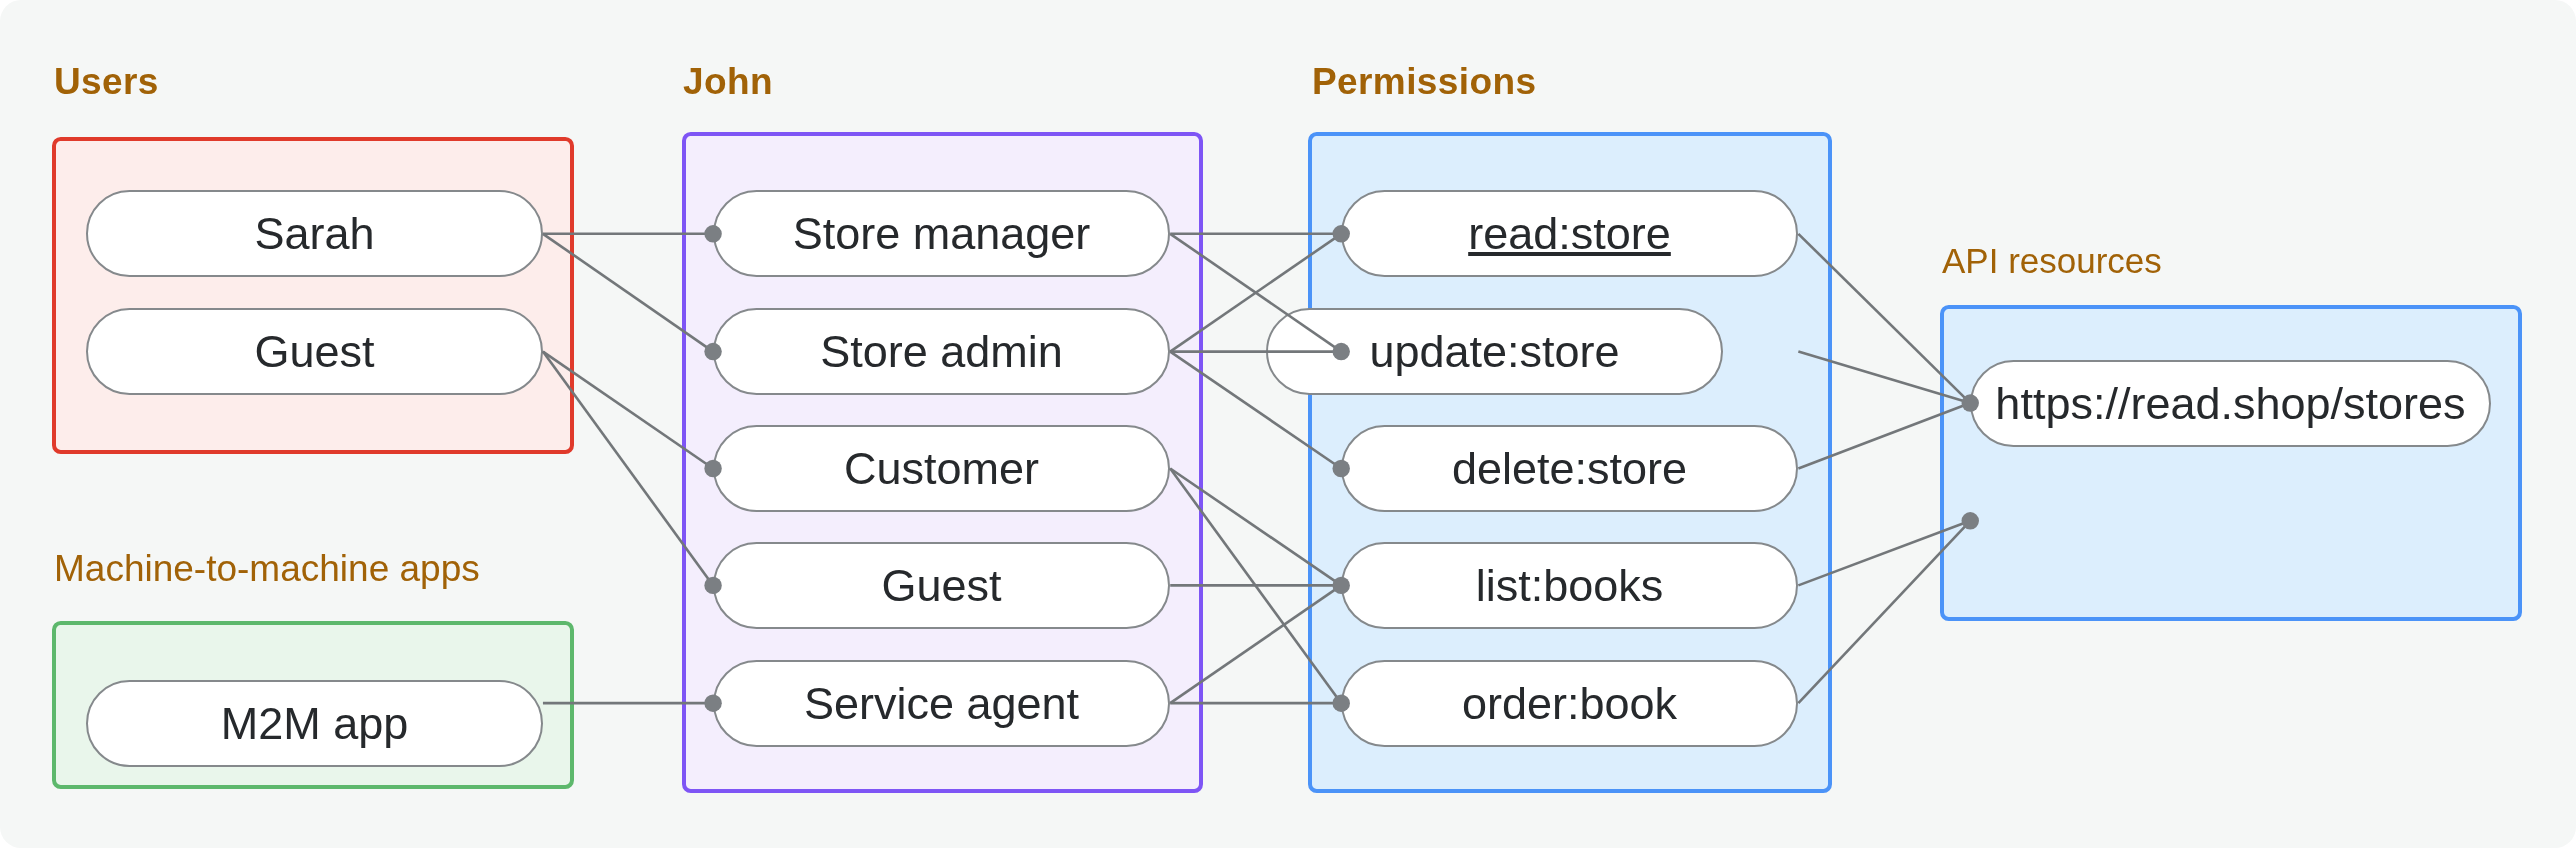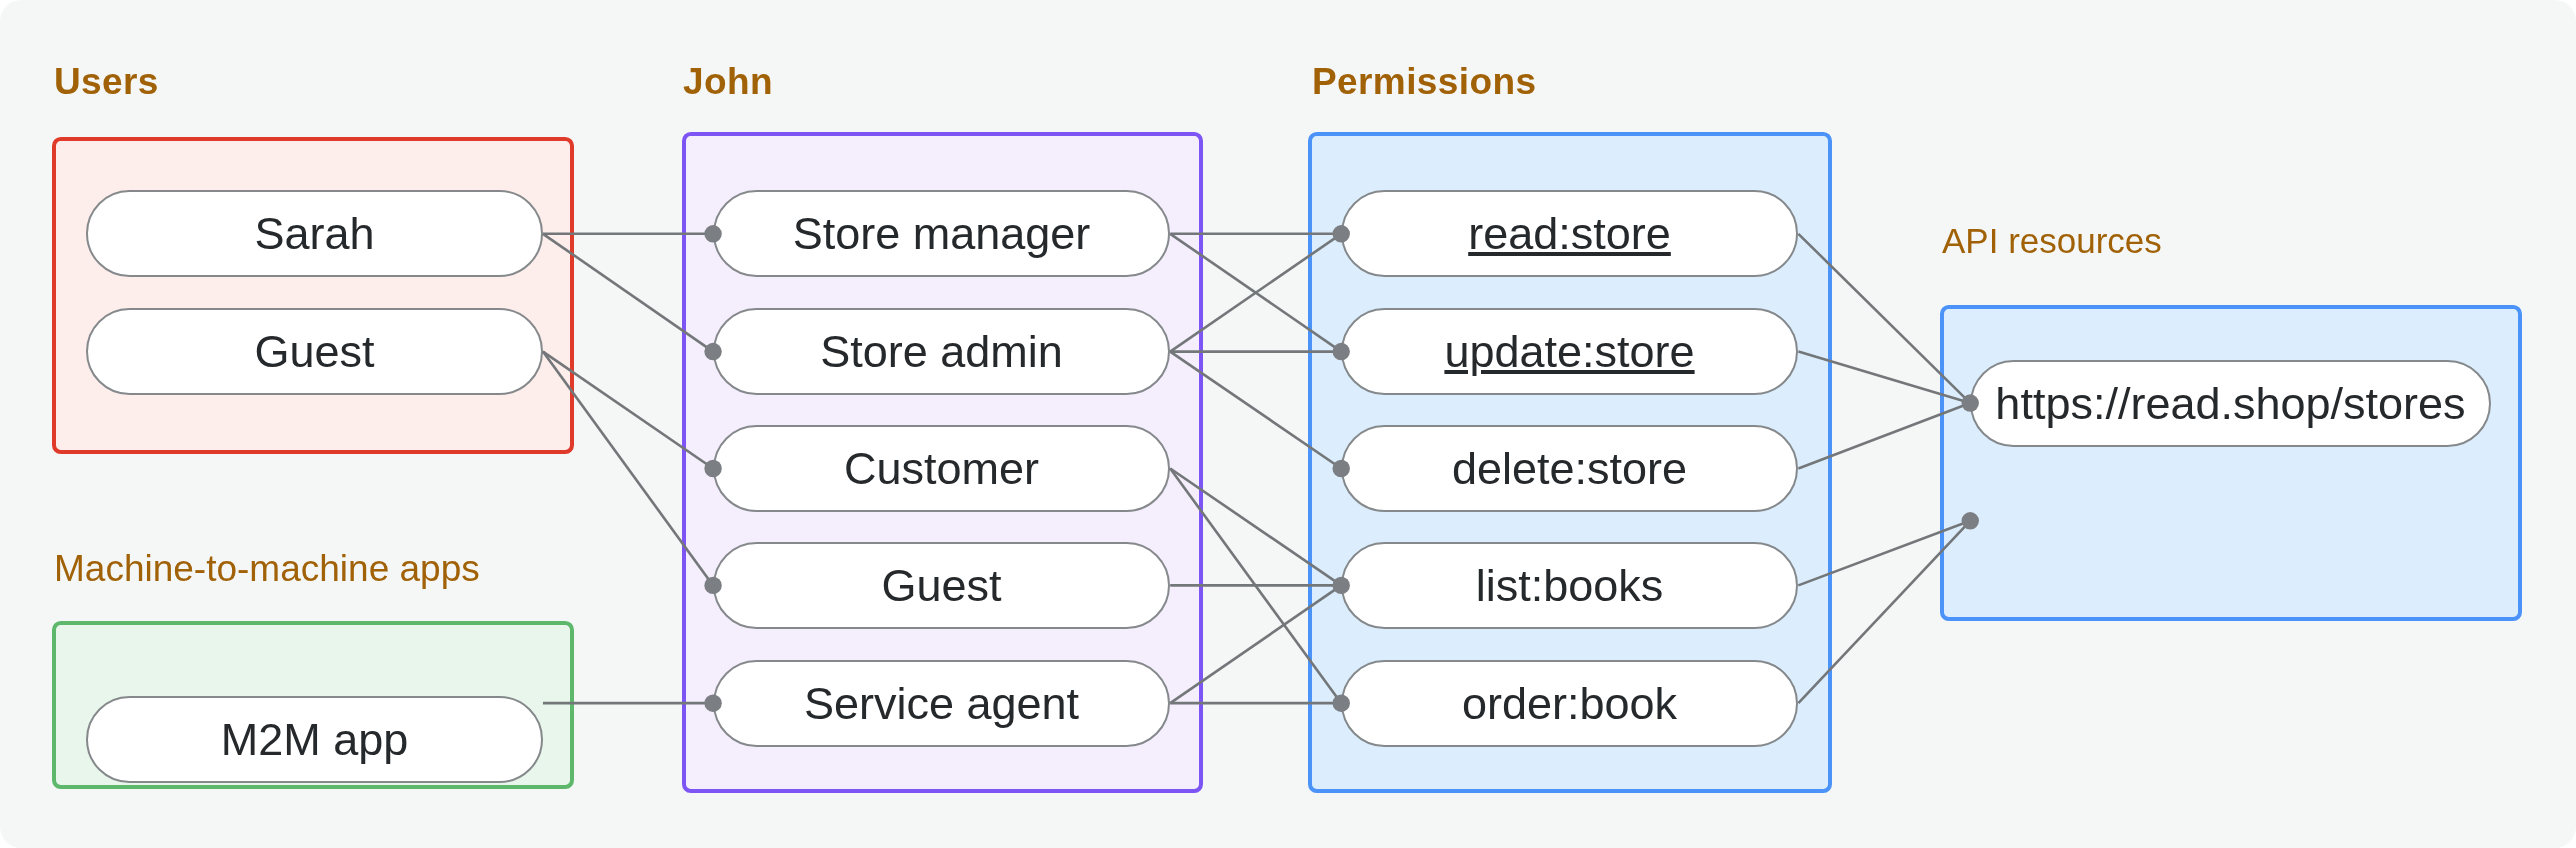--- a/index.html
+++ b/index.html
@@ -65,35 +65,35 @@
   <div class="group-box" style="left:52px; top:137px; width:522px; height:317px; border-color:#e03a2b; background:#fdedeb;"></div>
   <div class="group-box" style="left:52px; top:621px; width:522px; height:168px; border-color:#5db86c; background:#e9f6eb;"></div>
   <div class="group-box" style="left:682px; top:132px; width:521px; height:661px; border-color:#7e55f5; background:#f4eefd;"></div>
   <div class="group-box" style="left:1308px; top:132px; width:524px; height:661px; border-color:#4b93f8; background:#dceefd;"></div>
   <div class="group-box" style="left:1940px; top:305px; width:582px; height:316px; border-color:#4b93f8; background:#dceefd;"></div>
 
   <div class="group-label" style="left:54px; top:61px;">Users</div>
   <div class="group-label medium" style="left:54px; top:548px;">Machine-to-machine apps</div>
   <div class="group-label" style="left:683px; top:61px;">John</div>
   <div class="group-label" style="left:1312px; top:61px;">Permissions</div>
-  <div class="group-label regular" style="left:1942px; top:221px;text-align:center;">API resources</div>
+  <div class="group-label regular" style="left:1942px; top:241px;text-align:center;">API resources</div>
 
   <div class="node-pill" style="left: 86px; top: 190px; width: 457px;">Sarah</div>
   <div class="node-pill" style="left: 86px; top: 308px; width: 457px;">Guest</div>
 
-  <div class="node-pill" style="left: 86px; top: 696px; width: 457px;">M2M app</div>
+  <div class="node-pill" style="left: 86px; top: 680px; width: 457px;">M2M app</div>
 
   <div class="node-pill" style="left: 713px; top: 190px; width: 457px;">Store manager</div>
   <div class="node-pill" style="left: 713px; top: 308px; width: 457px;">Store admin</div>
   <div class="node-pill" style="left: 713px; top: 425px; width: 457px;">Customer</div>
   <div class="node-pill" style="left: 713px; top: 542px; width: 457px;">Guest</div>
   <div class="node-pill" style="left: 713px; top: 660px; width: 457px;">Service agent</div>
 
   <div class="node-pill" style="left: 1341px; top: 190px; width: 457px; text-decoration: underline;">read:store</div>
-  <div class="node-pill" style="left: 1341px; top: 308px; width: 457px; text-decoration: underline;">update:store</div>
+  <div class="node-pill" style="left: 1266px; top: 308px; width: 457px;">update:store</div>
   <div class="node-pill" style="left: 1341px; top: 425px; width: 457px;">delete:store</div>
   <div class="node-pill" style="left: 1341px; top: 542px; width: 457px;">list:books</div>
   <div class="node-pill" style="left: 1341px; top: 660px; width: 457px;">order:book</div>
 
   <div class="node-pill" style="left: 1970px; top: 360px; width: 521px;">https://read.shop/stores</div>
 
   <svg id="edge-svg" viewBox="0 0 2952 972">
       <line x1="622" y1="268" x2="817" y2="268" stroke="#73777a" stroke-width="3"></line>
       <line x1="622" y1="268" x2="817" y2="403" stroke="#73777a" stroke-width="3"></line>
       <line x1="622" y1="403" x2="817" y2="537" stroke="#73777a" stroke-width="3"></line>

